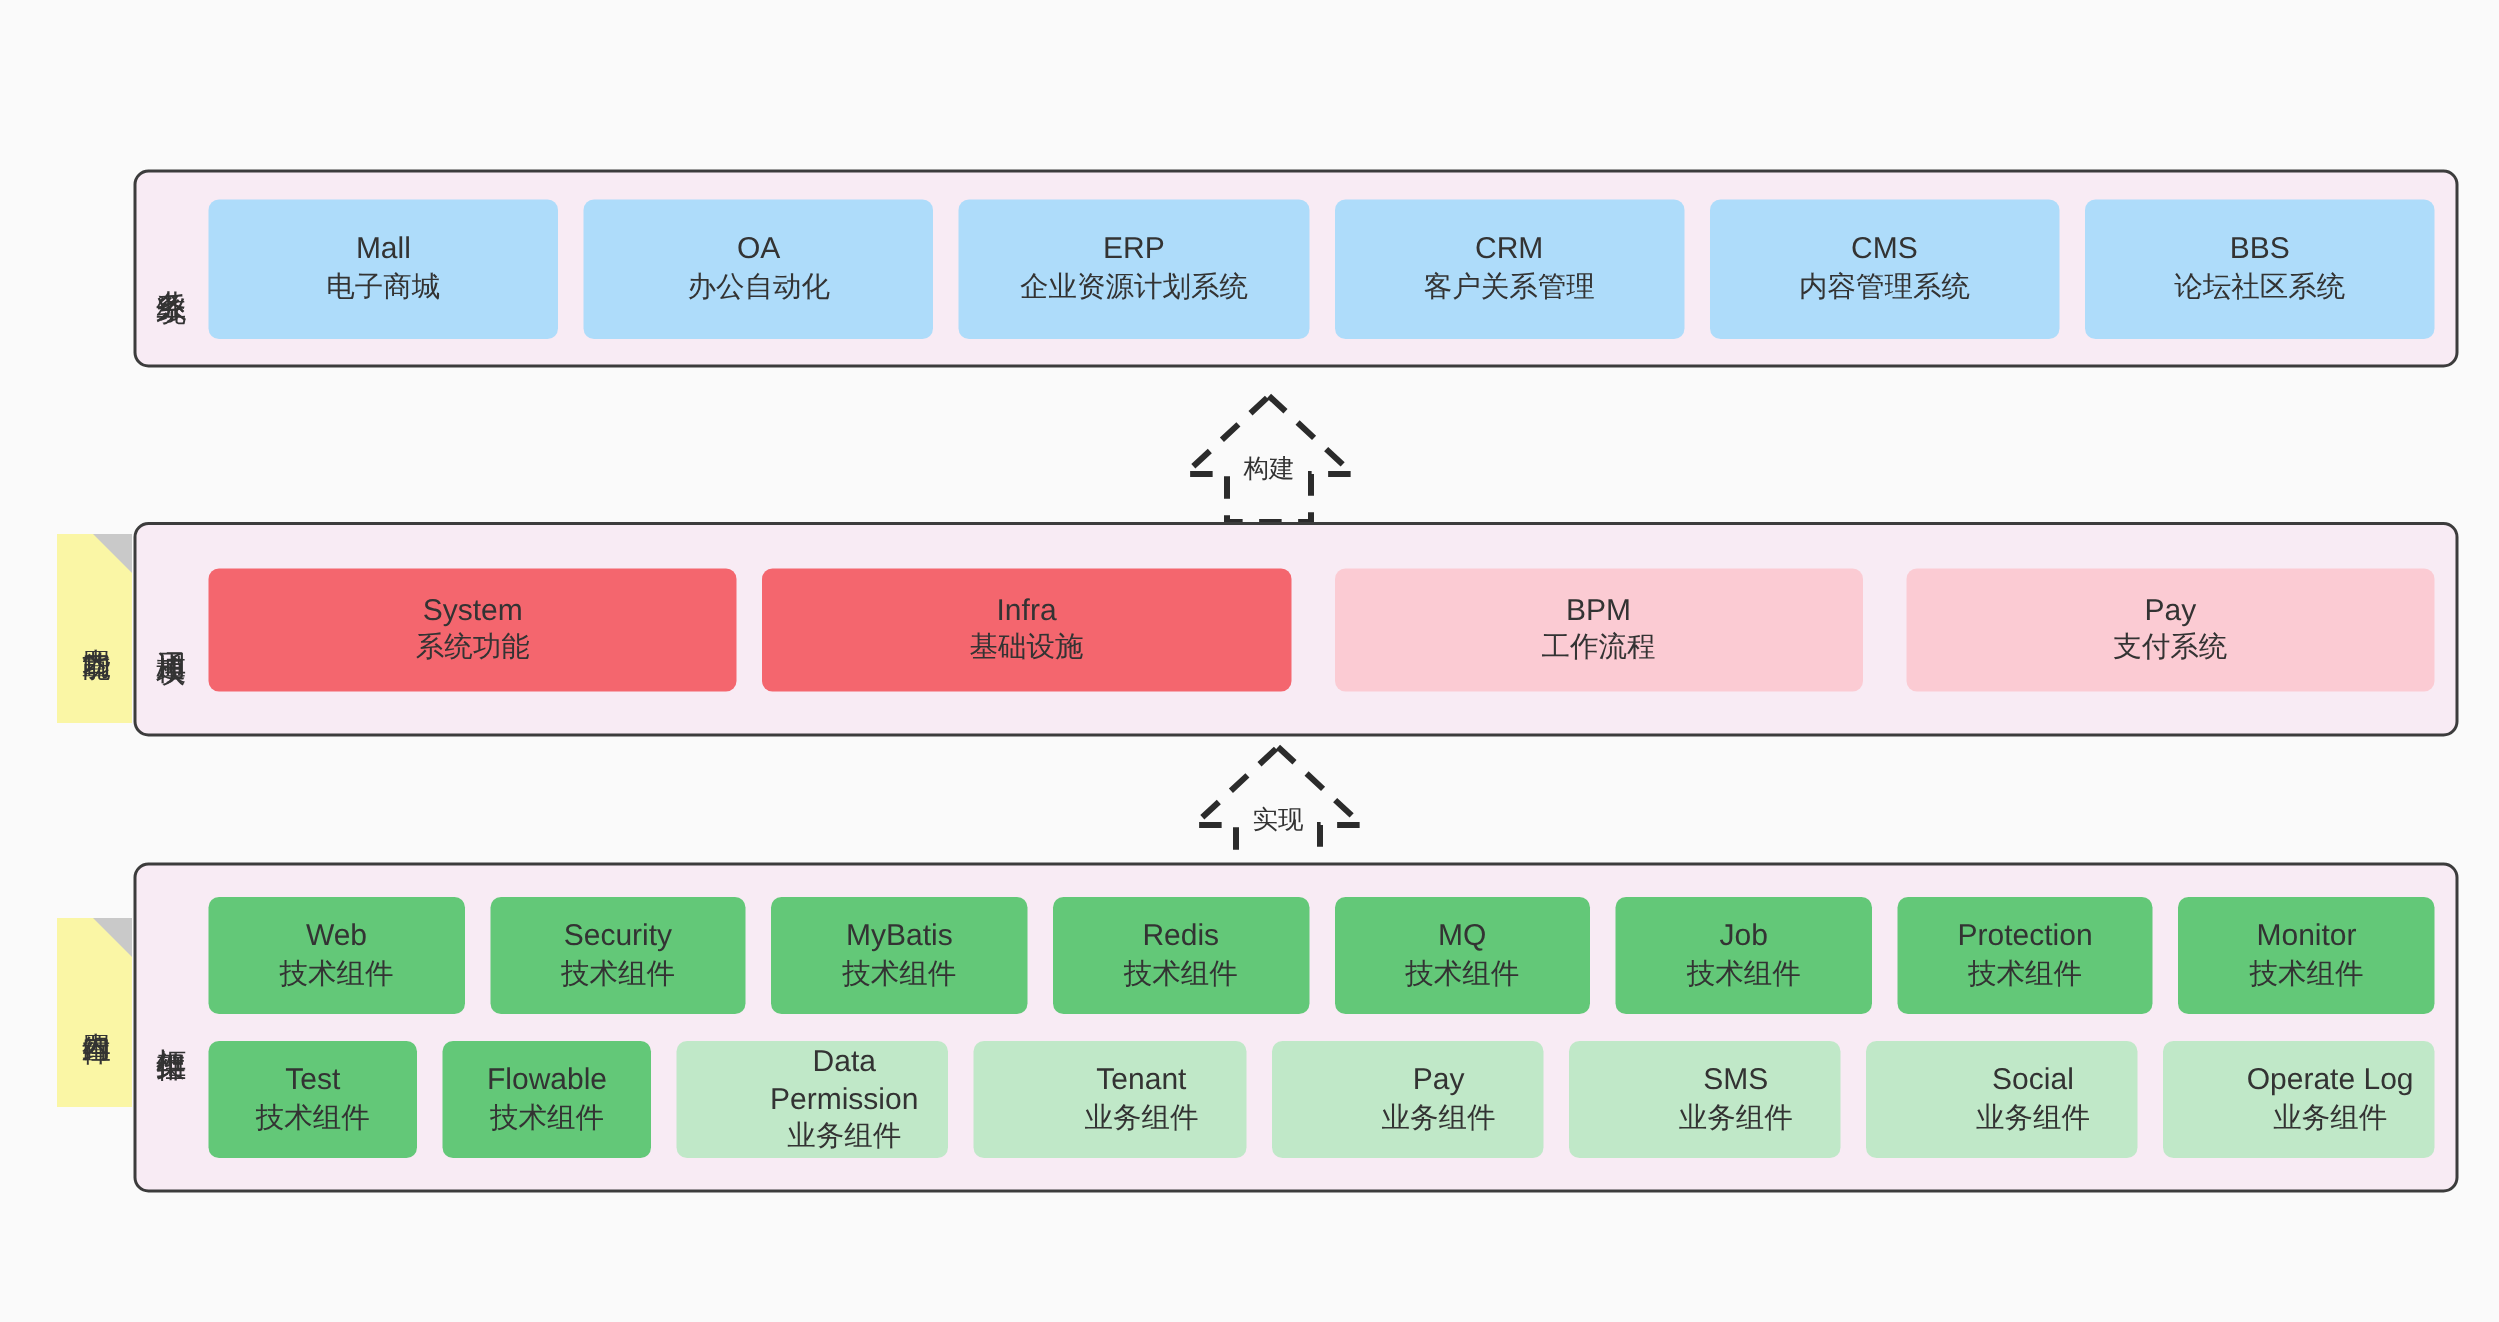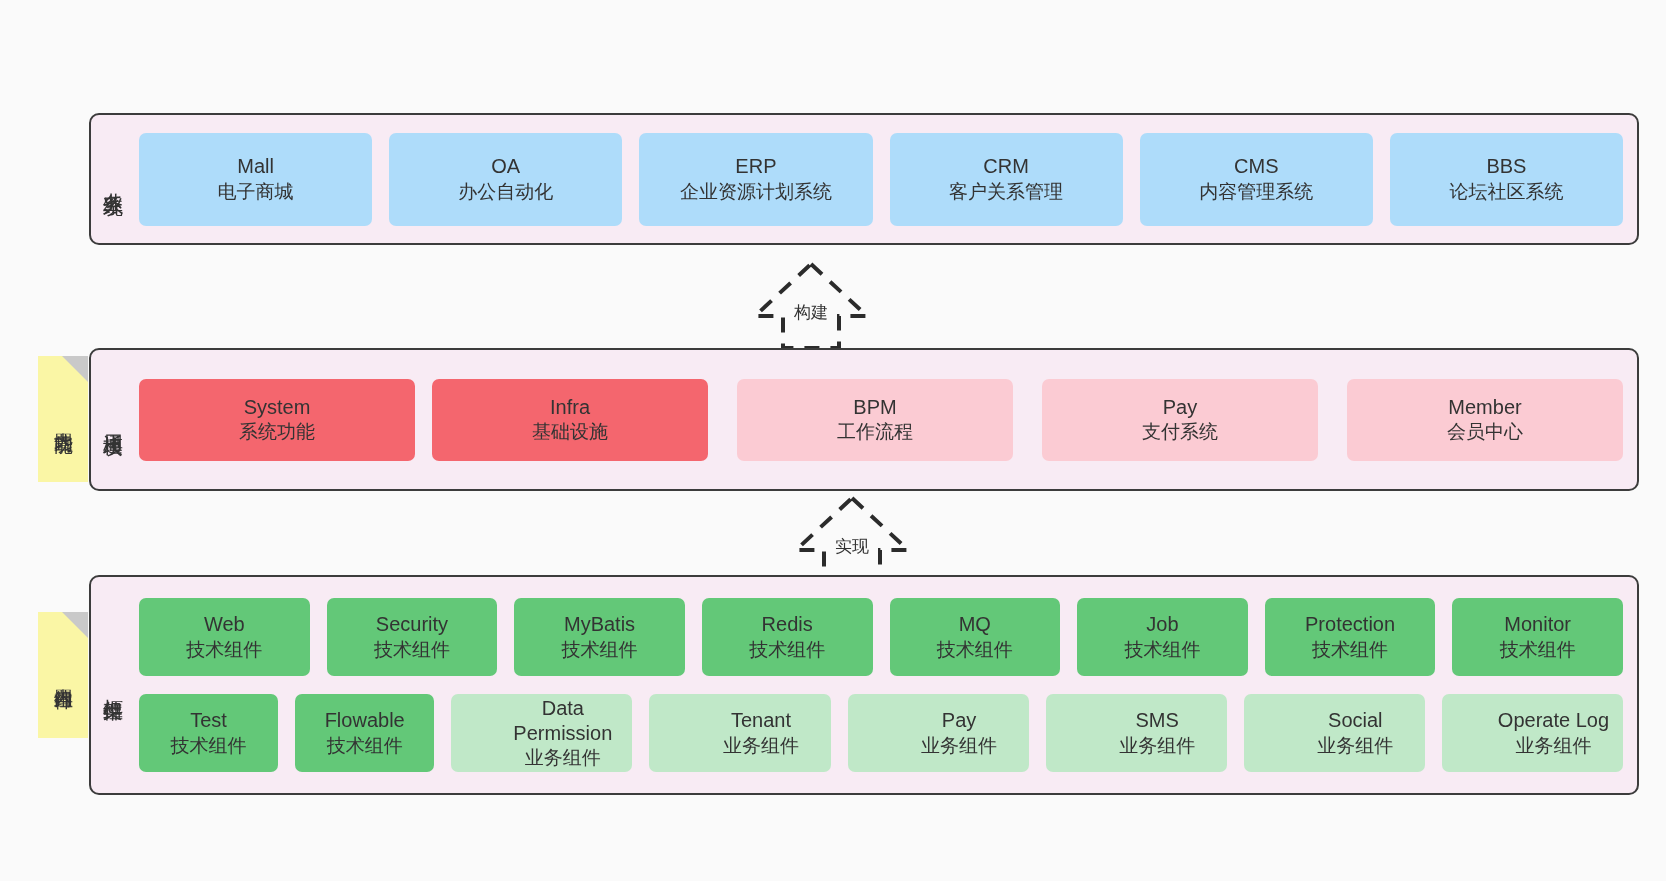--- a/index.html
+++ b/index.html
@@ -141,21 +141,21 @@
   }
   .connector .conn-label {
     position: absolute;
     left: 0;
     right: 0;
     bottom: 26px;
     text-align: center;
     font-size: 17px;
     color: #333333;
   }
-  #connector-build   { left: 736px; top: 260px; }
+  #connector-build   { left: 771px; top: 260px; }
   #connector-realize { left: 777px; top: 494px; }
 </style>
 </head>
 <body>
 
 <div class="canvas">
 
   <div class="layer" id="layer-biz">
     <div class="layer-title">业务系统</div>
     <div class="layer-body">
@@ -208,24 +208,20 @@
           <span class="t2">基础设施</span>
         </div>
         <div class="cell c-pink">
           <span class="t1">BPM</span>
           <span class="t2">工作流程</span>
         </div>
         <div class="cell c-pink">
           <span class="t1">Pay</span>
           <span class="t2">支付系统</span>
         </div>
-        <div class="cell c-pink">
-          <span class="t1">Member</span>
-          <span class="t2">会员中心</span>
-        </div>
       </div>
     </div>
   </div>
 
   <div class="connector" id="connector-realize">
     <svg viewBox="0 0 150 90">
       <path d="M 75 4 L 131 56 L 103 56 L 103 88 L 47 88 L 47 56 L 19 56 Z" fill="none" stroke="#2B2B2B" stroke-width="4" stroke-dasharray="15,11" stroke-linejoin="miter"></path>
     </svg>
     <div class="conn-label">实现</div>
   </div>

